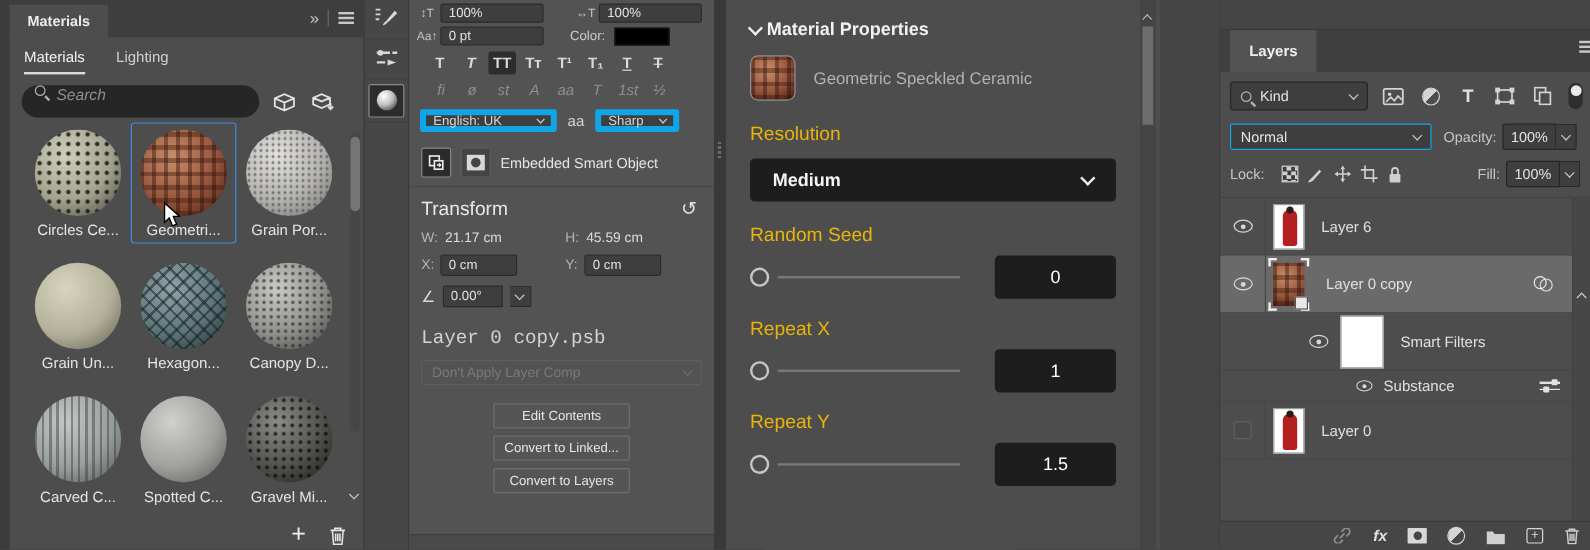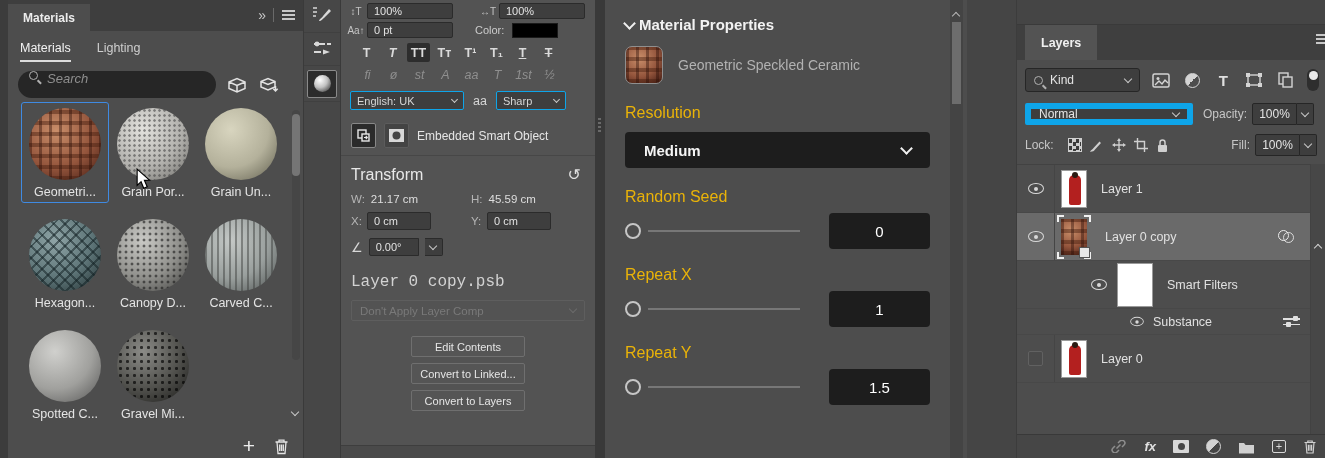--- a/index.html
+++ b/index.html
@@ -71,21 +71,21 @@
   .swatch { width:46px; height:15px; background:#000; border:1px solid #1a1a1a; }
   .stylerow { display:flex; align-items:center; gap:3px; padding:3px 0 2px 14px; }
   .stylebtn { width:23px; height:19px; display:flex; align-items:center; justify-content:center; color:#dadada; font-weight:bold; font-size:12.5px; border-radius:2px; }
   .stylebtn.sel { background:#2d2d2d; }
   .stylebtn.it { font-style:italic; }
   .stylebtn.ul { text-decoration:underline; }
   .stylebtn.st { text-decoration:line-through; }
   .otrow { display:flex; align-items:center; gap:5px; padding:4px 0 4px 16px; }
   .otbtn { min-width:21px; text-align:center; color:#8f8f8f; font-style:italic; font-size:12.5px; }
   .langrow { display:flex; align-items:center; padding:5px 0 6px 9px; gap:9px; }
-  .dd { height:19px; background:#3e3e3e; border:1px solid #0ea5e9; border-radius:2px; display:flex; align-items:center; justify-content:space-between; padding:0 6px; color:#d6d6d6; font-size:11px; }
+  .dd { height:19px; background:#3e3e3e; border:5px solid #0ea5e9; border-radius:2px; display:flex; align-items:center; justify-content:space-between; padding:0 6px; color:#d6d6d6; font-size:11px; }
   .dd .chev { width:5px; height:5px; border-width:1.4px; }
   .aa-ic { color:#d6d6d6; font-size:12.5px; }
 
   .ptabs { height:27px; background:#3f3f3f; display:flex; align-items:stretch; border-top:1px solid #333; position:relative; }
   .ptab { display:flex; align-items:center; padding:0 12px; color:#b3b3b3; font-size:12px; }
   .ptab.active { background:#535353; color:#ffffff; font-weight:bold; }
   .vdots { position:absolute; right:2px; top:12px; width:3px; height:3px; border-radius:50%; background:#bbb; box-shadow:0 -5px 0 #bbb, 0 5px 0 #bbb; }
   .pso-row { display:flex; align-items:center; gap:8px; padding:7px 10px; border-bottom:1px solid #474747; }
   .pso-box { width:25px; height:25px; border-radius:2px; display:flex; align-items:center; justify-content:center; }
   .pso-box.b1 { background:#2b2b2b; border:1px solid #888; }
@@ -146,21 +146,21 @@
   .l-hamb { position:absolute; right:-4px; top:13px; }
   .l-filter { display:flex; align-items:center; gap:12px; padding:8px 6px 8px 8px; }
   .kindbox { width:120px; height:24px; background:#3e3e3e; border:1px solid #262626; border-radius:3px; display:flex; align-items:center; padding:0 8px; gap:7px; color:#e4e4e4; font-size:12px; }
   .kindbox .chev { margin-left:auto; }
   .fic { width:20px; height:20px; display:flex; align-items:center; justify-content:center; }
   .half { width:15px; height:15px; border-radius:50%; border:1.4px solid #d4d4d4; background:linear-gradient(135deg,#d4d4d4 50%, transparent 50%); }
   .t-glyph { color:#e0e0e0; font-weight:bold; font-size:15px; }
   .pill { width:13px; height:22px; border-radius:7px; background:#2e2e2e; position:relative; }
   .pill::after { content:""; position:absolute; top:2px; left:2px; width:9px; height:9px; border-radius:50%; background:#eaeaea; }
   .l-blend { display:flex; align-items:center; padding:3px 8px 5px; }
-  .blendsel { width:168px; height:22px; background:#3e3e3e; border:6px solid #0ea5e9; border-radius:2px; display:flex; align-items:center; justify-content:space-between; padding:0 8px; font-size:12px; color:#e4e4e4; }
+  .blendsel { width:168px; height:22px; background:#3e3e3e; border:1px solid #0ea5e9; border-radius:2px; display:flex; align-items:center; justify-content:space-between; padding:0 8px; font-size:12px; color:#e4e4e4; }
   .oplab { color:#c6c6c6; font-size:12px; margin:0 5px 0 10px; }
   .valpair { display:flex; }
   .val { width:45px; height:22px; background:#3e3e3e; border:1px solid #262626; display:flex; align-items:center; justify-content:center; font-size:12px; color:#e4e4e4; border-radius:2px 0 0 2px; }
   .valchev { width:17px; height:22px; background:#3e3e3e; border:1px solid #262626; border-left:none; border-radius:0 2px 2px 0; display:flex; align-items:center; justify-content:center; }
   .l-lock { display:flex; align-items:center; padding:4px 8px 8px; border-bottom:1px solid #424242; }
   .locklab { color:#c6c6c6; font-size:12px; margin-right:10px; }
   .lic { width:22px; height:18px; display:flex; align-items:center; justify-content:center; }
   .checker { width:14px; height:14px; border:1px solid #cfcfcf; background:conic-gradient(#cfcfcf 90deg, #3c3c3c 0 180deg, #cfcfcf 0 270deg, #3c3c3c 0); background-size:7px 7px; }
   .filllab { margin-left:auto; }
   .l-rows { position:relative; }
@@ -234,20 +234,24 @@
           </svg>
       </span>
       <span class="pkg">
         <svg width="21" height="18" viewBox="0 0 21 18">
             <path d="M2 5.5 L9 2.5 L16 5.5 L16 11 L9 14 L2 11 Z M2 5.5 L9 8.5 L16 5.5" stroke="#e2e2e2" stroke-width="1.5" fill="none"></path>
             <path d="M16.5 10 v5 M14.3 12.8 l2.2 2.2 2.2 -2.2" stroke="#e2e2e2" stroke-width="1.5" fill="none"></path>
           </svg>
       </span>
     </div>
     <div class="mat-grid">
+      <div class="tile">
+        <div class="ball m0"></div>
+        <div class="lbl">Circles Ce...</div>
+      </div>
       <div class="tile selected">
         <div class="ball m1"></div>
         <div class="lbl">Geometri...</div>
       </div>
       <div class="tile">
         <div class="ball m2"></div>
         <div class="lbl">Grain Por...</div>
       </div>
       <div class="tile">
         <div class="ball m3"></div>
@@ -544,21 +548,21 @@
     </div>
 
     <div class="l-rows">
       <div class="lrow">
         <span class="eyecol">
             <span class="eye"></span>
           </span>
         <span class="lthumb">
             <span class="fig"></span>
           </span>
-        <span class="lname">Layer 1</span>
+        <span class="lname">Layer 6</span>
       </div>
       <div class="lrow selected">
         <span class="eyecol">
             <span class="eye"></span>
           </span>
         <span class="sothumb">
           <span class="corner tl"></span>
             <span class="corner tr"></span>
             <span class="corner bl"></span>
             <span class="corner br"></span>

